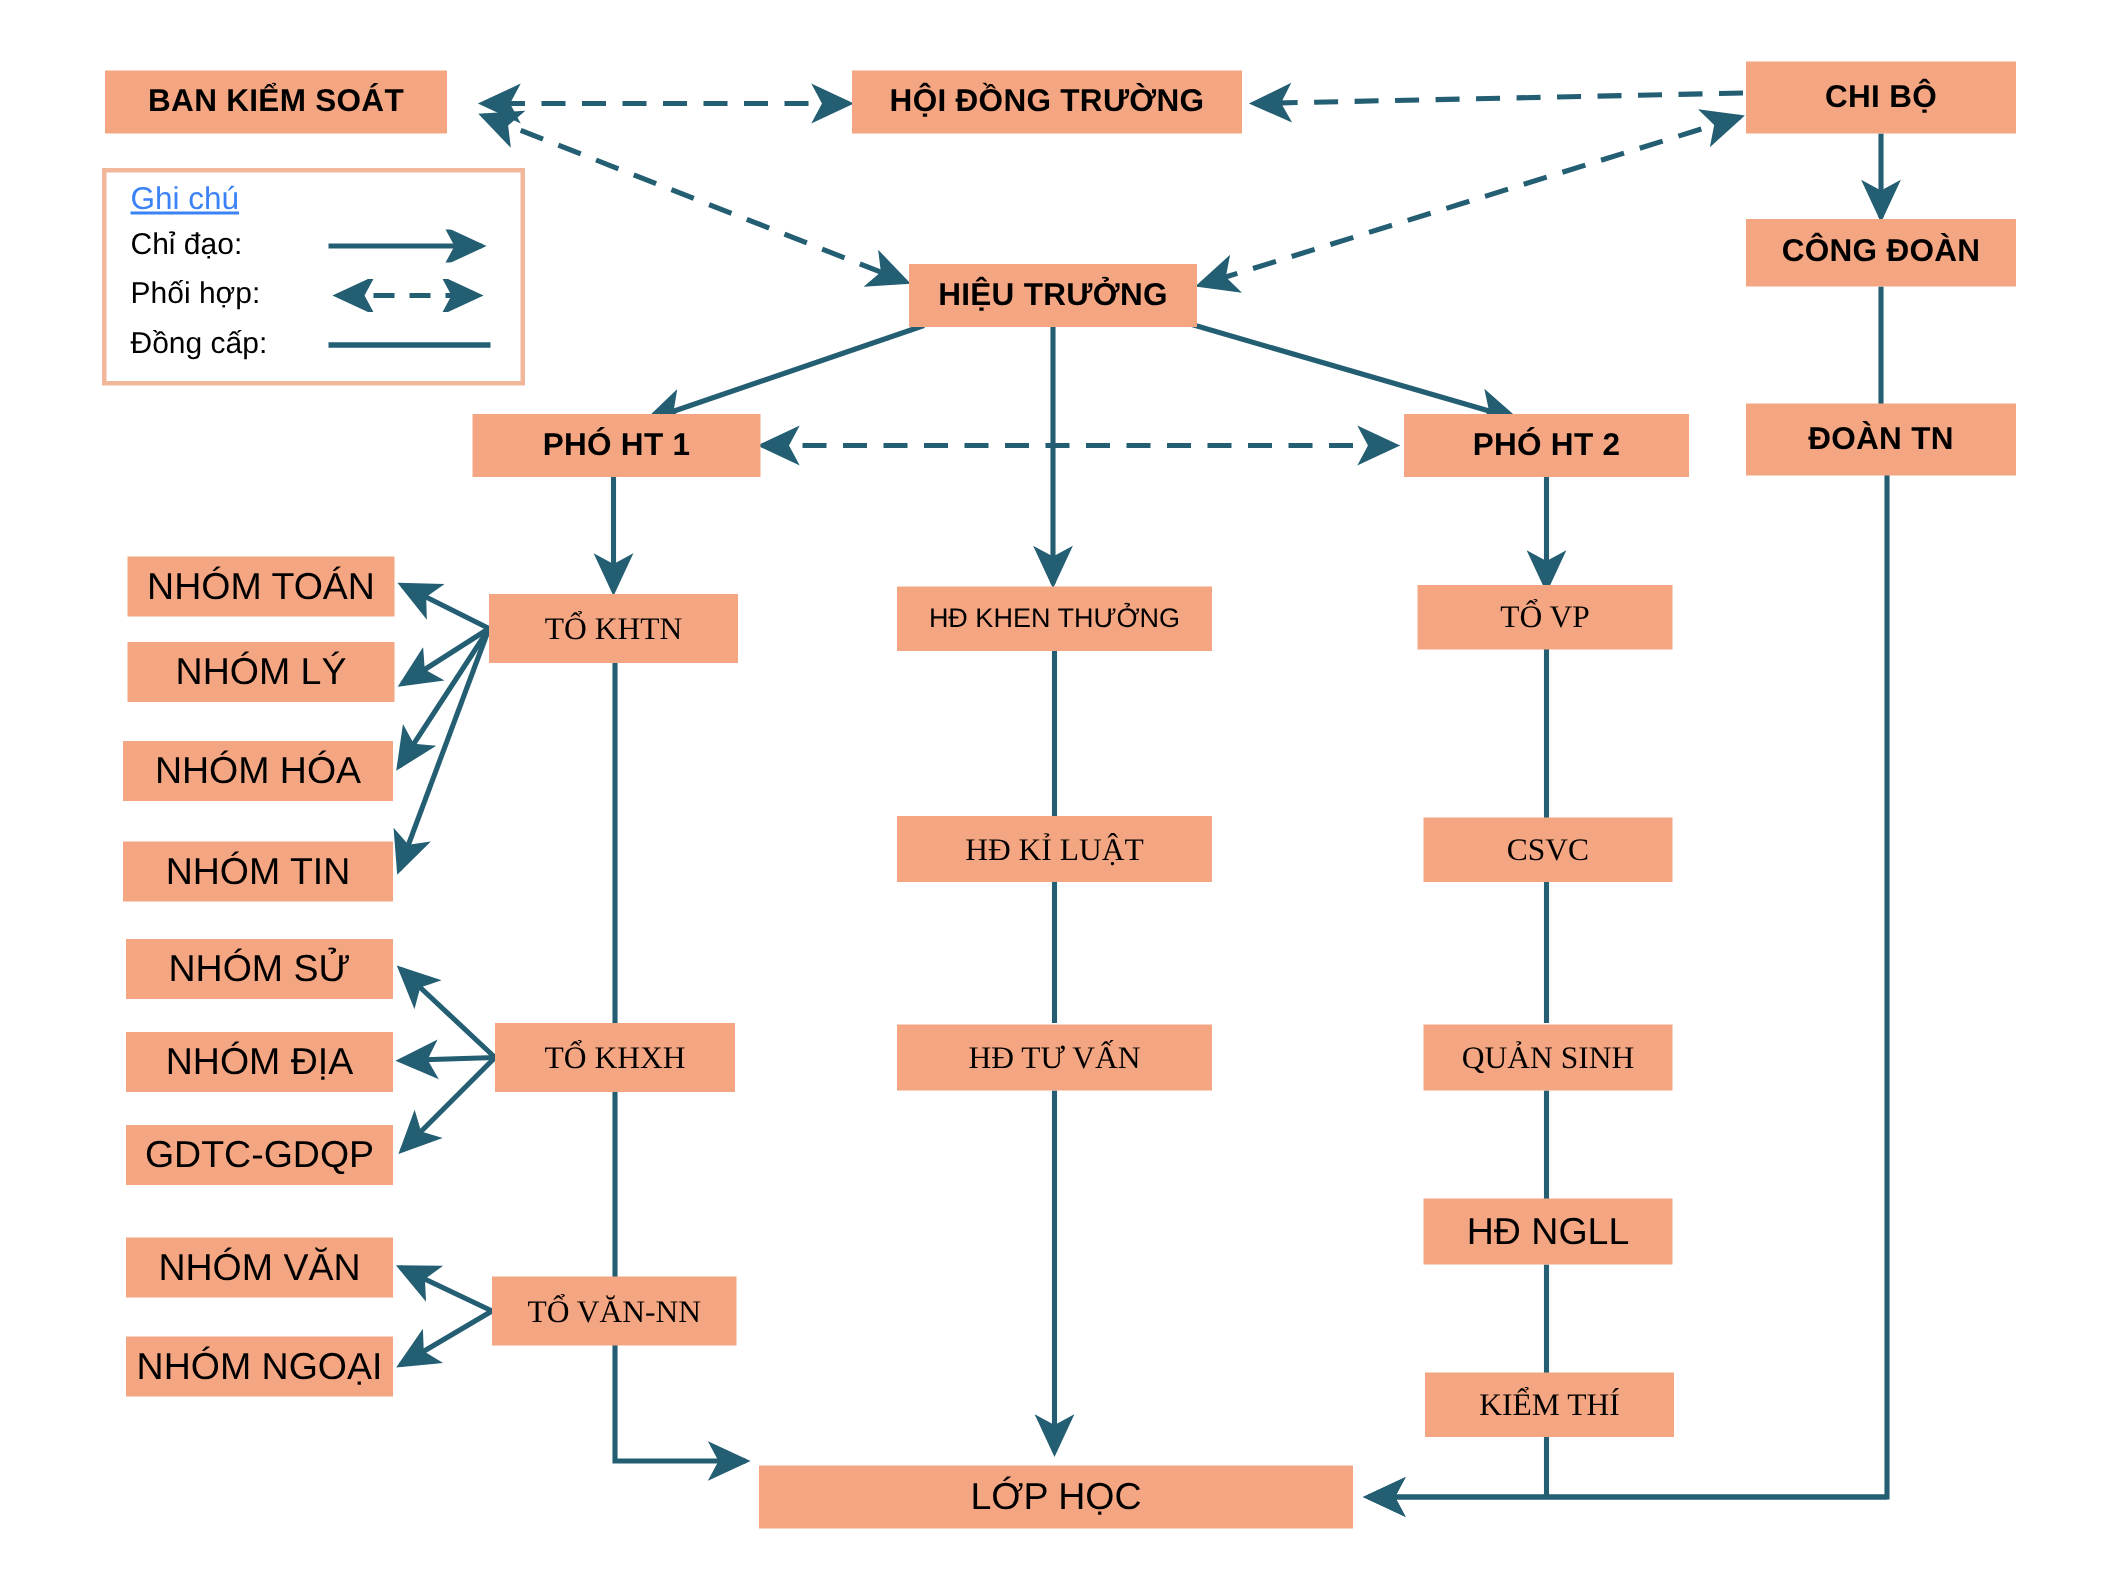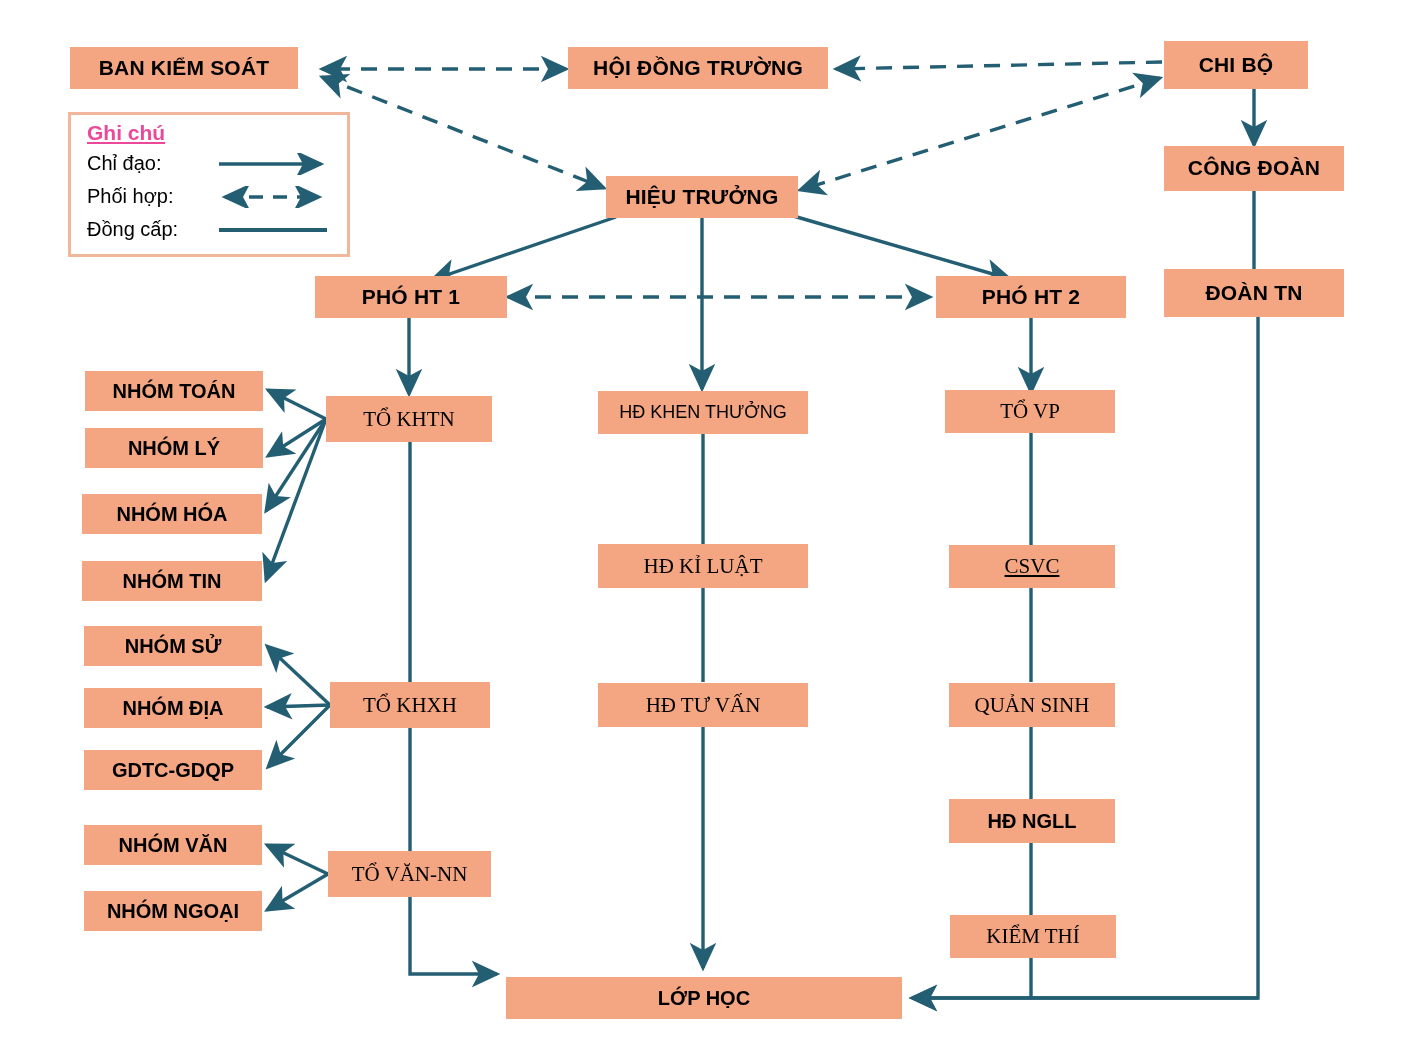--- a/index.html
+++ b/index.html
@@ -26,22 +26,22 @@
   
   .tier-top{
     font-family:"Liberation Sans", sans-serif;
     font-weight:bold;
     font-size:21px;
     letter-spacing:.2px;
   }
   
   .tier-mid{
     font-family:"Liberation Sans", sans-serif;
-    font-weight:bold;
-    font-size:20px;
+    font-weight:normal;
+    font-size:25px;
   }
   .tier-serif{
     font-family:"Liberation Serif", serif;
     font-weight:normal;
     font-size:21px;
   }
   .tier-small{
     font-family:"Liberation Sans", sans-serif;
     font-weight:normal;
     font-size:18px;
@@ -52,25 +52,25 @@
     position:absolute;
     left:68px;top:112px;width:282px;height:145px;
     border:3px solid #F0B79A;
     background:#ffffff;
     box-sizing:border-box;
     z-index:6;
     padding:6px 0 0 16px;
   }
   #legend .ltitle{
     font-family:"Liberation Sans", sans-serif;
-    font-weight:bold;
+    font-weight:normal;
     font-size:21px;
     text-decoration:underline;
     margin-bottom:2px;
-    color:#ec4899;
+    color:#3b82f6;
   }
   #legend .lrow{
     display:flex;align-items:center;
     height:33px;
   }
   #legend .llabel{
     font-family:"Liberation Sans", sans-serif;
     font-size:20px;
     color:#000;
     width:128px;
@@ -182,21 +182,21 @@
   </div>
 
   <div class="node tier-top" style="left:70px;top:47px;width:228px;height:42px;">
     <span>BAN KIỂM SOÁT</span>
   </div>
 
   <div class="node tier-top" style="left:568px;top:47px;width:260px;height:42px;">
     <span>HỘI ĐỒNG TRƯỜNG</span>
   </div>
 
-  <div class="node tier-top" style="left:1164px;top:41px;width:144px;height:48px;">
+  <div class="node tier-top" style="left:1164px;top:41px;width:180px;height:48px;">
     <span>CHI BỘ</span>
   </div>
 
   <div class="node tier-top" style="left:1164px;top:146px;width:180px;height:45px;">
     <span>CÔNG ĐOÀN</span>
   </div>
 
   <div class="node tier-top" style="left:1164px;top:269px;width:180px;height:48px;">
     <span>ĐOÀN TN</span>
   </div>
@@ -270,21 +270,21 @@
   </div>
 
   <div class="node tier-serif" style="left:598px;top:683px;width:210px;height:44px;">
     <span>HĐ TƯ VẤN</span>
   </div>
 
   <div class="node tier-serif" style="left:945px;top:390px;width:170px;height:43px;">
     <span>TỔ VP</span>
   </div>
 
-  <div class="node tier-serif" style="left:949px;top:545px;width:166px;height:43px;text-decoration:underline;">
+  <div class="node tier-serif" style="left:949px;top:545px;width:166px;height:43px;">
     <span>CSVC</span>
   </div>
 
   <div class="node tier-serif" style="left:949px;top:683px;width:166px;height:44px;">
     <span>QUẢN SINH</span>
   </div>
 
   <div class="node tier-mid" style="left:949px;top:799px;width:166px;height:44px;">
     <span>HĐ NGLL</span>
   </div>

